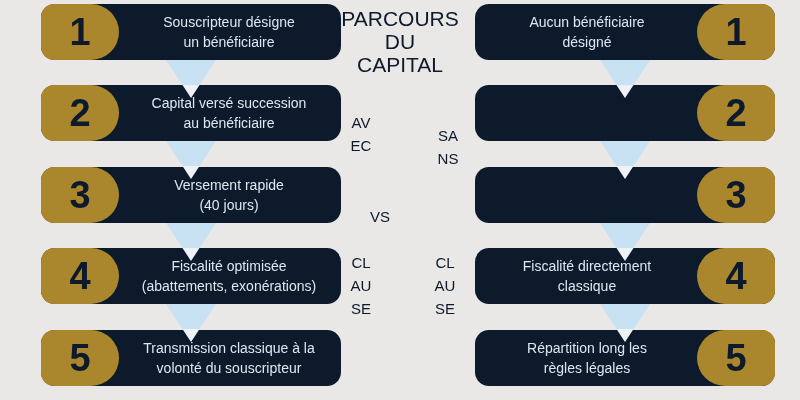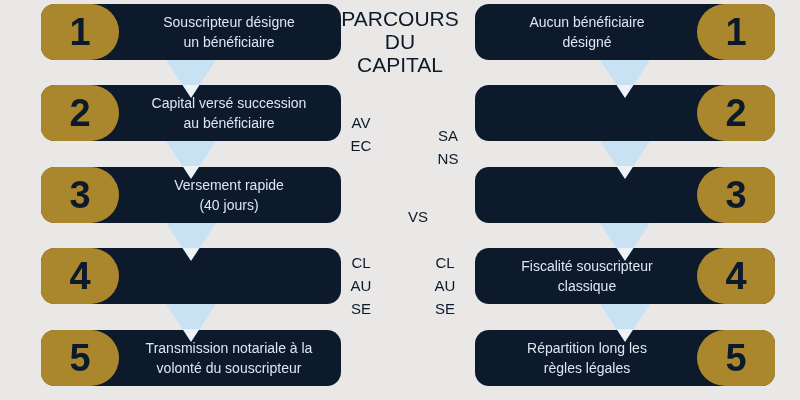--- a/index.html
+++ b/index.html
@@ -97,21 +97,21 @@
     text-align: center;
     word-break: break-all;
     color: #0d1a2b;
     font-size: 15px;
     font-weight: normal;
     line-height: 23px;
     z-index: 1;
   }
   .w-avec      { left: 349px; top: 111px; }
   .w-sans      { left: 436px; top: 111px; margin-top: 13px; }
-  .w-vs        { left: 406px; top: 205px; }
+  .w-vs        { left: 368px; top: 205px; }
   .w-clause-l  { left: 349px; top: 251px; }
   .w-clause-r  { left: 433px; top: 251px; }
 </style>
 </head>
 <body>
 
 <div class="canvas">
 
   <div class="main-title">PARCOURS
 DU
@@ -132,41 +132,43 @@
     <div class="bar-label">Capital versé succession
 au bénéficiaire</div>
   </div>
   <div class="row left r3">
     <div class="badge">3</div>
     <div class="bar-label">Versement rapide
 (40 jours)</div>
   </div>
   <div class="row left r4">
     <div class="badge">4</div>
+    <div class="bar-label">Fiscalité optimisée
+(abattements, exonérations)</div>
   </div>
   <div class="row left r5">
     <div class="badge">5</div>
-    <div class="bar-label">Transmission notariale à la
+    <div class="bar-label">Transmission classique à la
 volonté du souscripteur</div>
   </div>
 
   <div class="row right r1">
     <div class="badge">1</div>
     <div class="bar-label">Aucun bénéficiaire
 désigné</div>
   </div>
   <div class="row right r2">
     <div class="badge">2</div>
   </div>
   <div class="row right r3">
     <div class="badge">3</div>
   </div>
   <div class="row right r4">
     <div class="badge">4</div>
-    <div class="bar-label">Fiscalité souscripteur
+    <div class="bar-label">Fiscalité directement
 classique</div>
   </div>
   <div class="row right r5">
     <div class="badge">5</div>
     <div class="bar-label">Répartition long les
 règles légales</div>
   </div>
 
   <div class="arrow left a1"></div>
   <div class="arrow left a2"></div>

